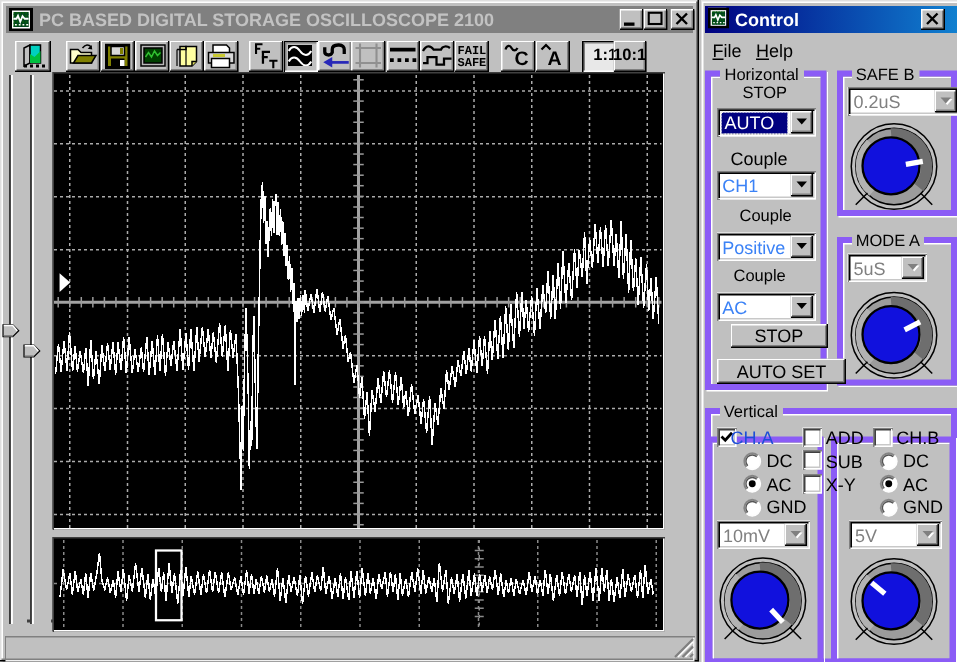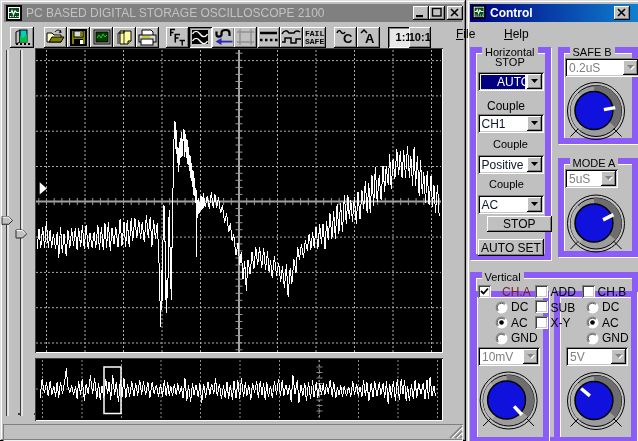--- a/index.html
+++ b/index.html
@@ -3,48 +3,48 @@
 * { margin:0; padding:0; box-sizing:border-box; }
 html,body { width:638px; height:441px; overflow:hidden; background:#c0c0c0; font-family:"Liberation Sans",sans-serif; }
 .abs { position:absolute; }
 .lbl { white-space:nowrap; }
 .win { position:absolute; background:#c0c0c0; box-shadow: inset -1px -1px 0 #000, inset 1px 1px 0 #dfdfdf, inset -2px -2px 0 #808080, inset 2px 2px 0 #fff; }
 .tbtn { position:absolute; top:26.5px; height:21px; background:#c0c0c0; box-shadow: inset -1px -1px 0 #000, inset 1px 1px 0 #fff, inset -2px -2px 0 #808080; display:flex; align-items:center; justify-content:center; }
 .tbtn.pressed { box-shadow: inset 1px 1px 0 #000, inset -1px -1px 0 #fff, inset 2px 2px 0 #808080; }
 .tbtn.lit { background:#e8e8e8; box-shadow: inset 1px 1px 0 #000, inset -1px -1px 0 #fff, inset 2px 2px 0 #808080; }
 .tb { position:absolute; width:16px; height:14px; background:#c0c0c0; box-shadow: inset -1px -1px 0 #000, inset 1px 1px 0 #fff, inset -2px -2px 0 #808080; display:flex;align-items:center;justify-content:center; font-size:10px; font-weight:bold; }
 .combo { position:absolute; height:19px; background:#fff; box-shadow: inset 1px 1px 0 #808080, inset -1px -1px 0 #fff, inset 2px 2px 0 #000, inset -2px -2px 0 #c8c8c8; }
-.cbtxt { position:absolute; left:4px; top:3px; font-size:12px; color:#0f172a; }
+.cbtxt { position:absolute; left:4px; top:3px; font-size:12px; color:#3b82f6; }
 .cbtxt.dis { color:#808080; }
-.cbsel { position:absolute; left:3.5px; top:2.5px; width:44px; height:14px; font-size:12px; color:#fff; background:#000080; padding:0 0 0 16px; outline:1px dotted #f0f0f0; }
+.cbsel { position:absolute; left:3.5px; top:2.5px; width:44px; height:14px; font-size:12px; color:#fff; background:#000080; padding:0 0 0 2px; outline:1px dotted #f0f0f0; }
 .cbbtn { position:absolute; right:2px; top:2px; width:15px; height:15px; background:#c0c0c0; box-shadow: inset -1px -1px 0 #000, inset 1px 1px 0 #fff, inset -2px -2px 0 #808080; }
 .cbbtnd { }
 .wbtn { position:absolute; background:#c0c0c0; box-shadow: inset -1px -1px 0 #000, inset 1px 1px 0 #fff, inset -2px -2px 0 #808080; font-size:12px; color:#000; display:flex; align-items:center; justify-content:center; }
-.grp { position:absolute; border:6px solid #8b5cf6; box-shadow: 1px 1px 0 #fff, inset 1px 1px 0 #fff; }
+.grp { position:absolute; border:4px solid #8b5cf6; box-shadow: 1px 1px 0 #fff, inset 1px 1px 0 #fff; }
 .gcap { position:absolute; top:-7px; background:#c0c0c0; padding:0 3px; font-size:11px; color:#000; }
 .cb { position:absolute; width:13px; height:13px; background:#fff; box-shadow: inset 1px 1px 0 #808080, inset -1px -1px 0 #fff, inset 2px 2px 0 #404040, inset -2px -2px 0 #c8c8c8; }
 .cb svg { position:absolute; left:0; top:0; }
 .menu { position:absolute; font-size:12px; color:#000; }
 .menu u { text-decoration:underline; }
 </style></head>
 <body>
 
 <div class="win" style="left:0;top:0;width:466px;height:441px"></div>
 
 <div class="abs" style="left:4px;top:4px;width:458px;height:18px;background:#808080"></div>
 <div class="abs" style="left:6px;top:5px"><svg width="16" height="16" viewBox="0 0 16 16">
 <rect x="0" y="0" width="16" height="16" fill="#fff"></rect>
 <rect x="1" y="1" width="14" height="14" fill="none" stroke="#000" stroke-width="2"></rect>
 <rect x="3" y="3" width="10" height="10" fill="#0d5f0d"></rect>
 <path d="M4.5 3 v10 M6.5 3 v10 M8.5 3 v10 M10.5 3 v10 M12.5 3 v10" stroke="#042" stroke-width="0.8"></path>
 <path d="M3 4.5 h10 M3 6.5 h10 M3 8.5 h10 M3 10.5 h10 M3 12.5 h10" stroke="#042" stroke-width="0.8"></path>
 <path d="M3 7.5 L5 7.5 L6 5.5 L7.5 9.5 L9 5.8 L10.5 7.5 L13 7.5" stroke="#fff" fill="none" stroke-width="1.2"></path>
 <path d="M4 11.5 h1.2 M6.5 11.5 h1.2 M9 11.5 h1.2 M11.5 11.5 h1.2" stroke="#fff" stroke-width="1"></path>
 </svg></div>
-<div class="abs lbl" style="left:26px;top:6px;font-size:12px;font-weight:normal;color:#c2c2c2">PC BASED DIGITAL STORAGE OSCILLOSCOPE 2100</div>
+<div class="abs lbl" style="left:26px;top:6px;font-size:12px;font-weight:bold;color:#c2c2c2">PC BASED DIGITAL STORAGE OSCILLOSCOPE 2100</div>
 <div class="tb" style="left:413px;top:6px">
     <svg width="16" height="14">
       <rect x="3" y="9" width="7" height="2.2" fill="#000"></rect>
     </svg>
   </div>
 <div class="tb" style="left:429px;top:6px">
     <svg width="16" height="14">
       <rect x="3.5" y="2.5" width="8.5" height="7.5" fill="none" stroke="#000" stroke-width="1.4"></rect>
     </svg>
   </div>
@@ -352,21 +352,21 @@
 <path d="M3 4.5 h10 M3 6.5 h10 M3 8.5 h10 M3 10.5 h10 M3 12.5 h10" stroke="#042" stroke-width="0.8"></path>
 <path d="M3 7.5 L5 7.5 L6 5.5 L7.5 9.5 L9 5.8 L10.5 7.5 L13 7.5" stroke="#fff" fill="none" stroke-width="1.2"></path>
 <path d="M4 11.5 h1.2 M6.5 11.5 h1.2 M9 11.5 h1.2 M11.5 11.5 h1.2" stroke="#fff" stroke-width="1"></path>
 </svg></div>
 <div class="abs lbl" style="left:490px;top:6px;font-size:12px;font-weight:bold;color:#fff">Control</div>
 <div class="tb" style="left:614px;top:5.5px">
     <svg width="16" height="14">
       <path d="M4 3 L11 10 M11 3 L4 10" stroke="#000" stroke-width="1.6"></path>
     </svg>
   </div>
-<div class="menu" style="left:456px;top:27px"><u>F</u>ile</div>
+<div class="menu" style="left:475px;top:27px"><u>F</u>ile</div>
 <div class="menu" style="left:504px;top:27px"><u>H</u>elp</div>
 <div class="grp" style="left:470px;top:47px;width:81px;height:213px">
     <span class="gcap" style="left:6px">Horizontal</span>
   </div>
 <div class="grp" style="left:557.5px;top:47px;width:80px;height:97px">
     <span class="gcap" style="left:6px">SAFE B</span>
   </div>
 <div class="grp" style="left:557.5px;top:158px;width:80px;height:99px">
     <span class="gcap" style="left:6px">MODE A</span>
   </div>
@@ -397,41 +397,41 @@
       </svg></div>
   </div>
 <div class="abs lbl" style="left:489px;top:177.5px;font-size:11px;color:#000">Couple</div>
 <div class="combo" style="left:477.5px;top:194.5px;width:66.5px">
     <span class="cbtxt">AC</span>
 <div class="cbbtn"><svg width="15" height="14" viewBox="0 0 15 14">
         <polygon points="4,5 11,5 7.5,9" fill="#000"></polygon>
       </svg></div>
   </div>
 <div class="wbtn" style="left:487px;top:216px;width:64.5px;height:15.5px">STOP</div>
-<div class="wbtn" style="left:478px;top:239px;width:66px;height:17px">AUTO SET</div>
+<div class="wbtn" style="left:478px;top:239px;width:86px;height:17px">AUTO SET</div>
 <div class="combo" style="left:565px;top:58px;width:75px">
     <span class="cbtxt dis">0.2uS</span>
 <div class="cbbtn cbbtnd"><svg width="15" height="14" viewBox="0 0 15 14">
         <polygon points="4,5 11,5 7.5,9" fill="#fff" transform="translate(1,1)"></polygon>
         <polygon points="4,5 11,5 7.5,9" fill="#808080"></polygon>
       </svg></div>
   </div>
 <div class="combo" style="left:565px;top:169px;width:53px">
     <span class="cbtxt dis">5uS</span>
 <div class="cbbtn cbbtnd"><svg width="15" height="14" viewBox="0 0 15 14">
         <polygon points="4,5 11,5 7.5,9" fill="#fff" transform="translate(1,1)"></polygon>
         <polygon points="4,5 11,5 7.5,9" fill="#808080"></polygon>
       </svg></div>
   </div>
 <div class="cb" style="left:478px;top:285px">
     <svg width="13" height="13" viewBox="0 0 13 13">
       <path d="M3 6 L5.5 8.5 L10 3.5" fill="none" stroke="#000" stroke-width="1.8"></path>
     </svg>
   </div>
-<div class="abs lbl" style="left:502px;top:285px;font-size:12px;color:#7f1d1d">CH.A</div>
+<div class="abs lbl" style="left:487px;top:285px;font-size:12px;color:#1d4ed8">CH.A</div>
 <div class="cb" style="left:534.5px;top:285px"></div>
 <div class="abs lbl" style="left:550.5px;top:285px;font-size:12px;color:#000">ADD</div>
 <div class="cb" style="left:582px;top:285px"></div>
 <div class="abs lbl" style="left:597.5px;top:285px;font-size:12px;color:#000">CH.B</div>
 <svg class="abs" style="left:494.5px;top:300.5px" width="13" height="13" viewBox="0 0 13 13">
     <circle cx="6.5" cy="6.5" r="5.6" fill="#fff"></circle>
     <path d="M1.2 6.5 A5.3 5.3 0 0 1 11.8 6.5" fill="none" stroke="#858585" stroke-width="1.3" transform="rotate(-45 6.5 6.5)"></path>
     <path d="M1.2 6.5 A5.3 5.3 0 0 0 11.8 6.5" fill="none" stroke="#fdfdfd" stroke-width="1.3" transform="rotate(-45 6.5 6.5)"></path>
     <path d="M2.3 6.5 A4.2 4.2 0 0 1 10.7 6.5" fill="none" stroke="#555555" stroke-width="0.9" transform="rotate(-45 6.5 6.5)"></path>
   </svg>

